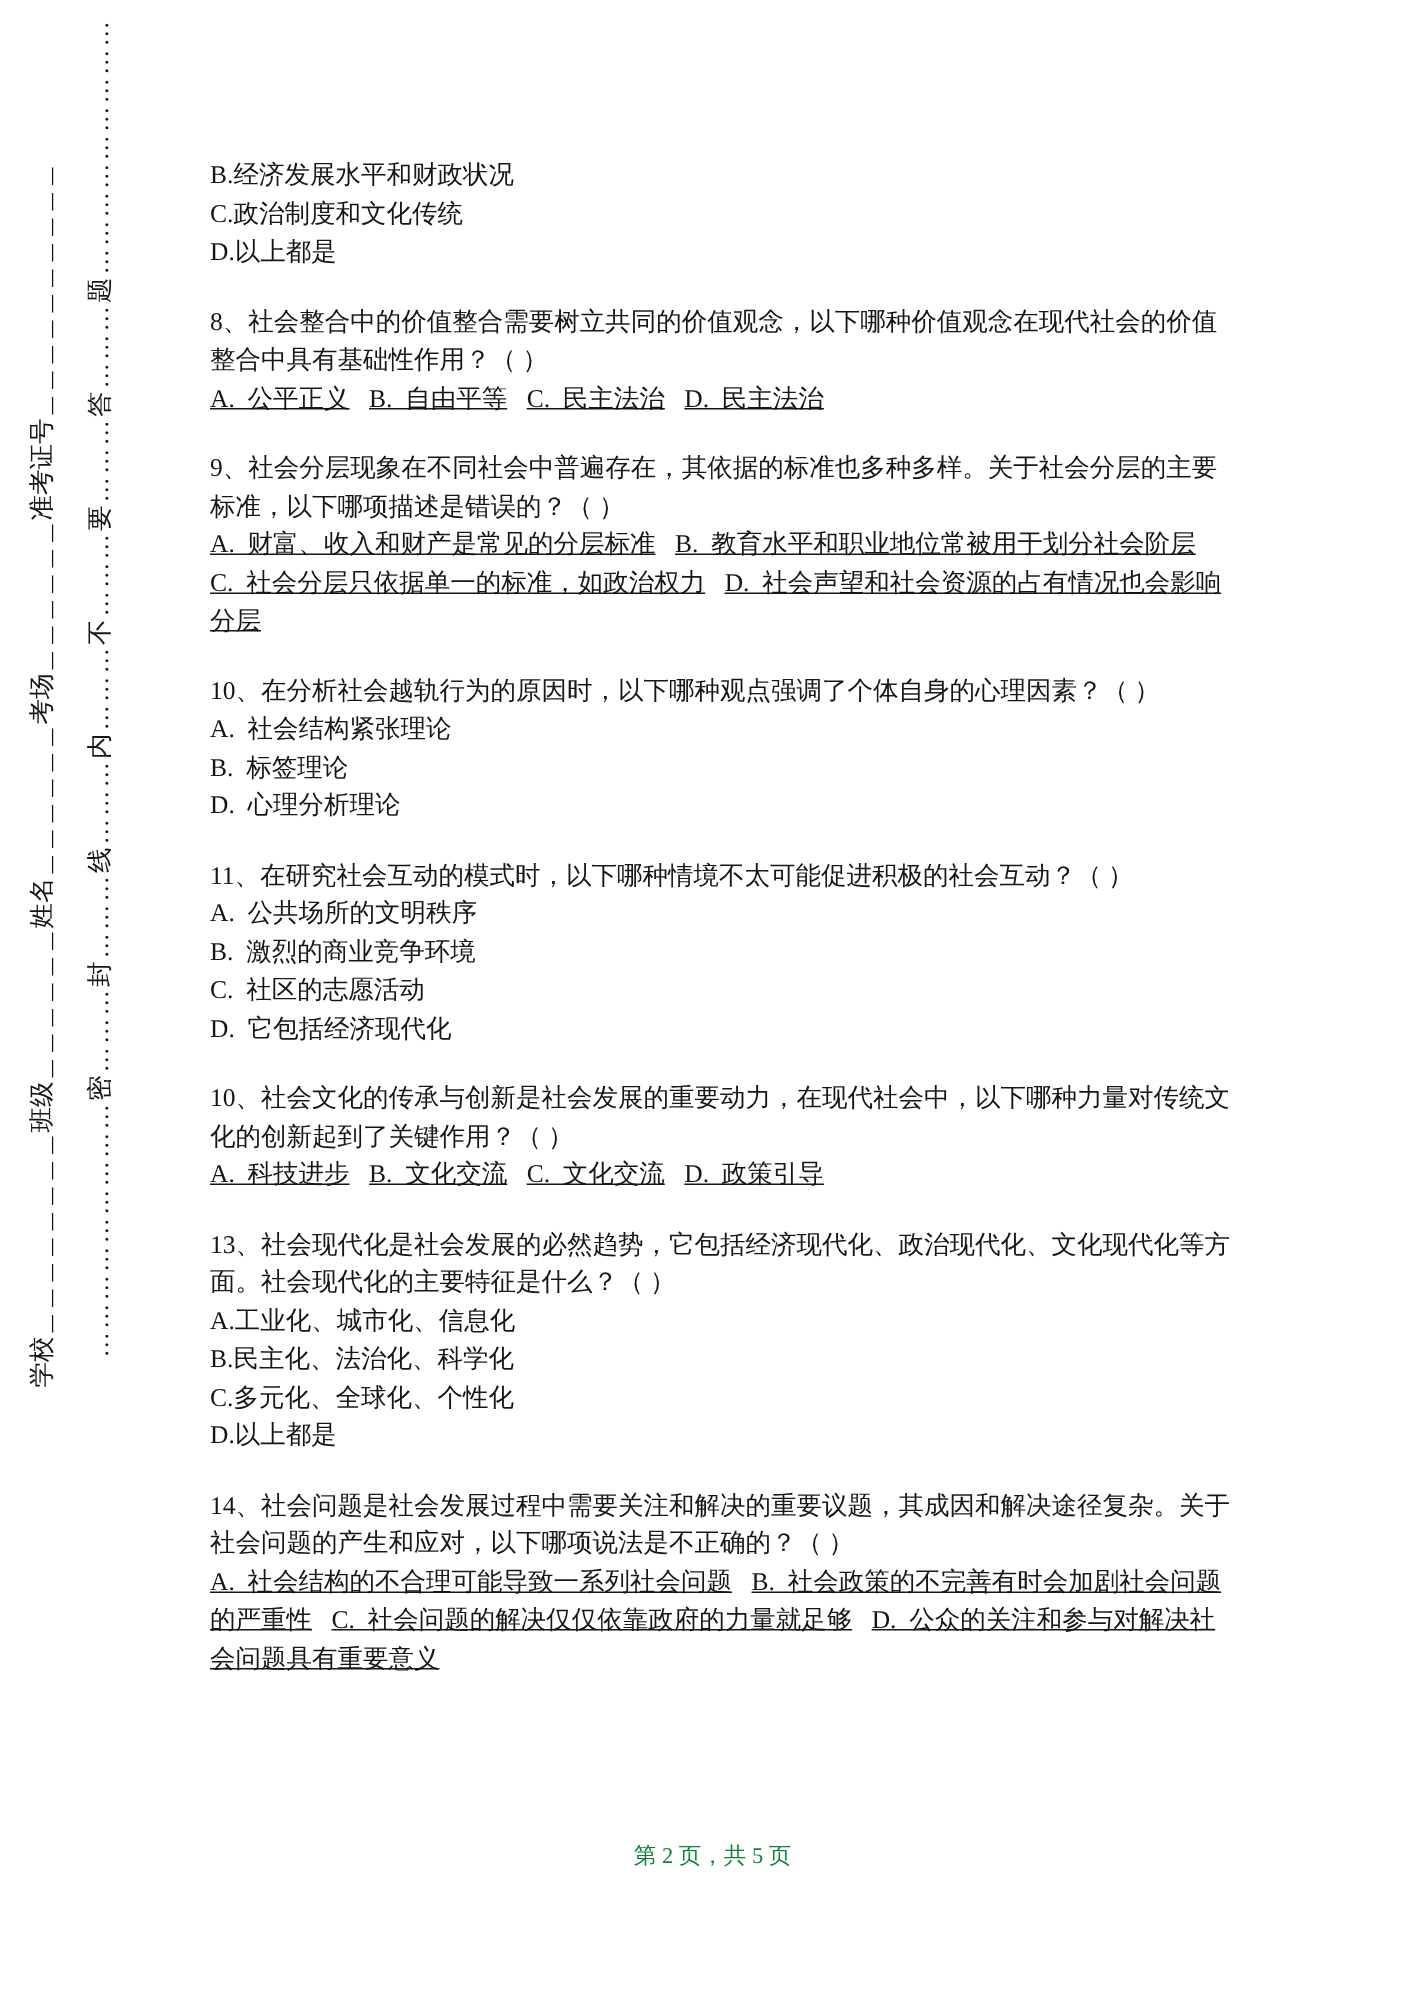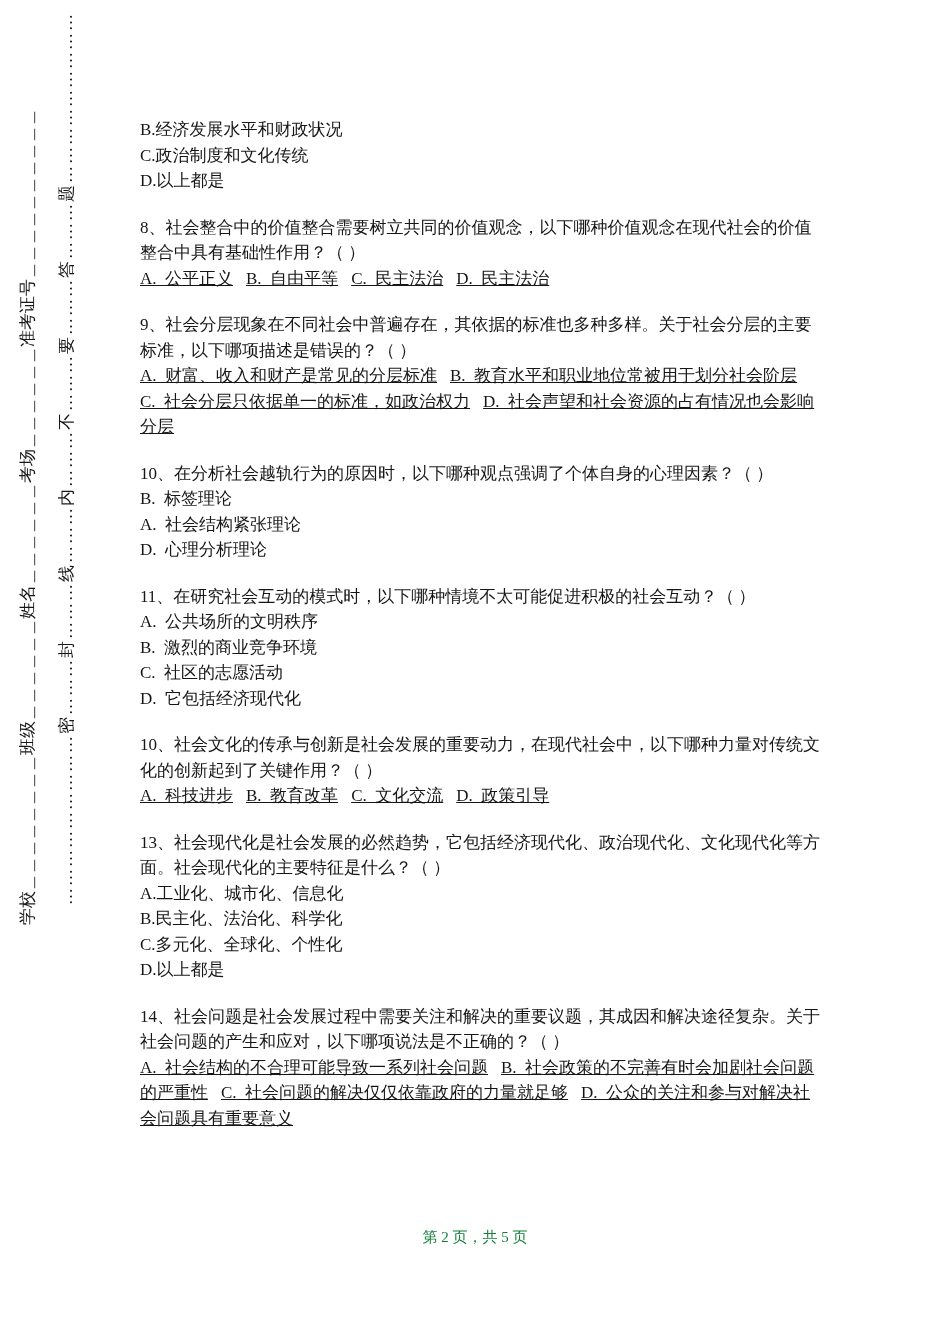--- a/index.html
+++ b/index.html
@@ -12,21 +12,20 @@
     font-family: "Liberation Serif", "DejaVu Serif", serif;
     color: #161616;
   }
   .content {
     position: absolute;
     left: 140px;
     top: 104px;
     width: 684px;
     font-size: 17px;
     line-height: 25.5px;
-    margin-top: 13px;
   }
   .question { margin-bottom: 21px; }
   .q-text, .q-options, .q-opt { white-space: pre-wrap; }
   .q-options.block .q-opt { display: block; }
   .q-options.inline .q-opt { display: inline; text-decoration: underline; }
   .q-options.inline .q-opt:not(:last-child) { margin-right: 13px; }
   .rot {
     position: absolute;
     transform-origin: 0 0;
     transform: rotate(-90deg);
@@ -75,29 +74,29 @@
         <div class="question">
           <div class="q-text">8、社会整合中的价值整合需要树立共同的价值观念，以下哪种价值观念在现代社会的价值整合中具有基础性作用？（ ）</div>
           <div class="q-options inline"><span class="q-opt">A.  公平正义</span><span class="q-opt">B.  自由平等</span><span class="q-opt">C.  民主法治</span><span class="q-opt">D.  民主法治</span></div>
         </div>
         <div class="question">
           <div class="q-text">9、社会分层现象在不同社会中普遍存在，其依据的标准也多种多样。关于社会分层的主要标准，以下哪项描述是错误的？（ ）</div>
           <div class="q-options inline"><span class="q-opt">A.  财富、收入和财产是常见的分层标准</span><span class="q-opt">B.  教育水平和职业地位常被用于划分社会阶层</span><span class="q-opt">C.  社会分层只依据单一的标准，如政治权力</span><span class="q-opt">D.  社会声望和社会资源的占有情况也会影响分层</span></div>
         </div>
         <div class="question">
           <div class="q-text">10、在分析社会越轨行为的原因时，以下哪种观点强调了个体自身的心理因素？（ ）</div>
-          <div class="q-options block"><div class="q-opt">B.  标签理论</div><div class="q-opt">A.  社会结构紧张理论</div><div class="q-opt">D.  心理分析理论</div></div>
+          <div class="q-options block"><div class="q-opt">A.  社会结构紧张理论</div><div class="q-opt">B.  标签理论</div><div class="q-opt">D.  心理分析理论</div></div>
         </div>
         <div class="question">
           <div class="q-text">11、在研究社会互动的模式时，以下哪种情境不太可能促进积极的社会互动？（ ）</div>
           <div class="q-options block"><div class="q-opt">A.  公共场所的文明秩序</div><div class="q-opt">B.  激烈的商业竞争环境</div><div class="q-opt">C.  社区的志愿活动</div><div class="q-opt">D.  它包括经济现代化</div></div>
         </div>
         <div class="question">
           <div class="q-text">10、社会文化的传承与创新是社会发展的重要动力，在现代社会中，以下哪种力量对传统文化的创新起到了关键作用？（ ）</div>
-          <div class="q-options inline"><span class="q-opt">A.  科技进步</span><span class="q-opt">B.  教育改革</span><span class="q-opt">C.  文化交流</span><span class="q-opt">D.  政策引导</span></div>
+          <div class="q-options inline"><span class="q-opt">A.  科技进步</span><span class="q-opt">B.  文化交流</span><span class="q-opt">C.  文化交流</span><span class="q-opt">D.  政策引导</span></div>
         </div>
         <div class="question">
           <div class="q-text">13、社会现代化是社会发展的必然趋势，它包括经济现代化、政治现代化、文化现代化等方面。社会现代化的主要特征是什么？（ ）</div>
           <div class="q-options block"><div class="q-opt">A.工业化、城市化、信息化</div><div class="q-opt">B.民主化、法治化、科学化</div><div class="q-opt">C.多元化、全球化、个性化</div><div class="q-opt">D.以上都是</div></div>
         </div>
         <div class="question">
           <div class="q-text">14、社会问题是社会发展过程中需要关注和解决的重要议题，其成因和解决途径复杂。关于社会问题的产生和应对，以下哪项说法是不正确的？（ ）</div>
           <div class="q-options inline"><span class="q-opt">A.  社会结构的不合理可能导致一系列社会问题</span><span class="q-opt">B.  社会政策的不完善有时会加剧社会问题的严重性</span><span class="q-opt">C.  社会问题的解决仅仅依靠政府的力量就足够</span><span class="q-opt">D.  公众的关注和参与对解决社会问题具有重要意义</span></div>
         </div>
       </div>

